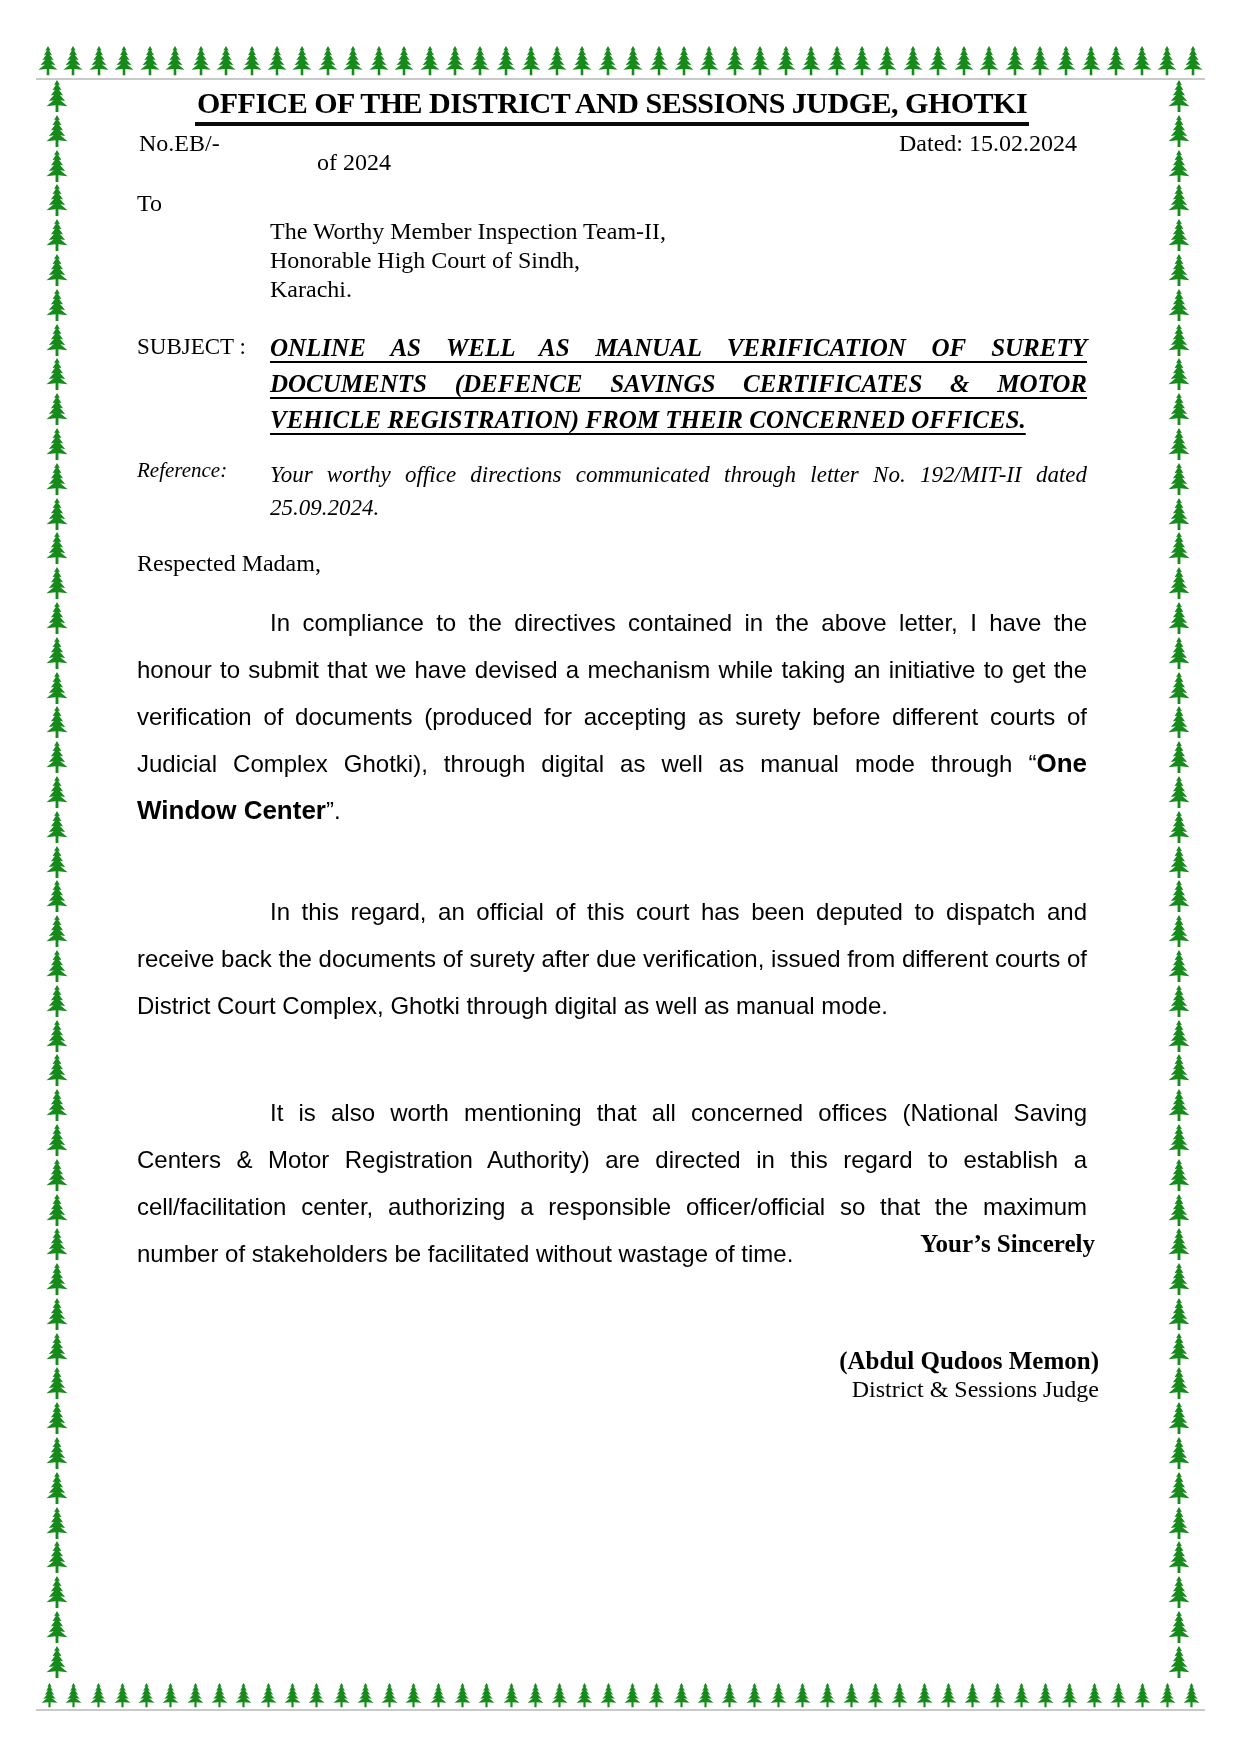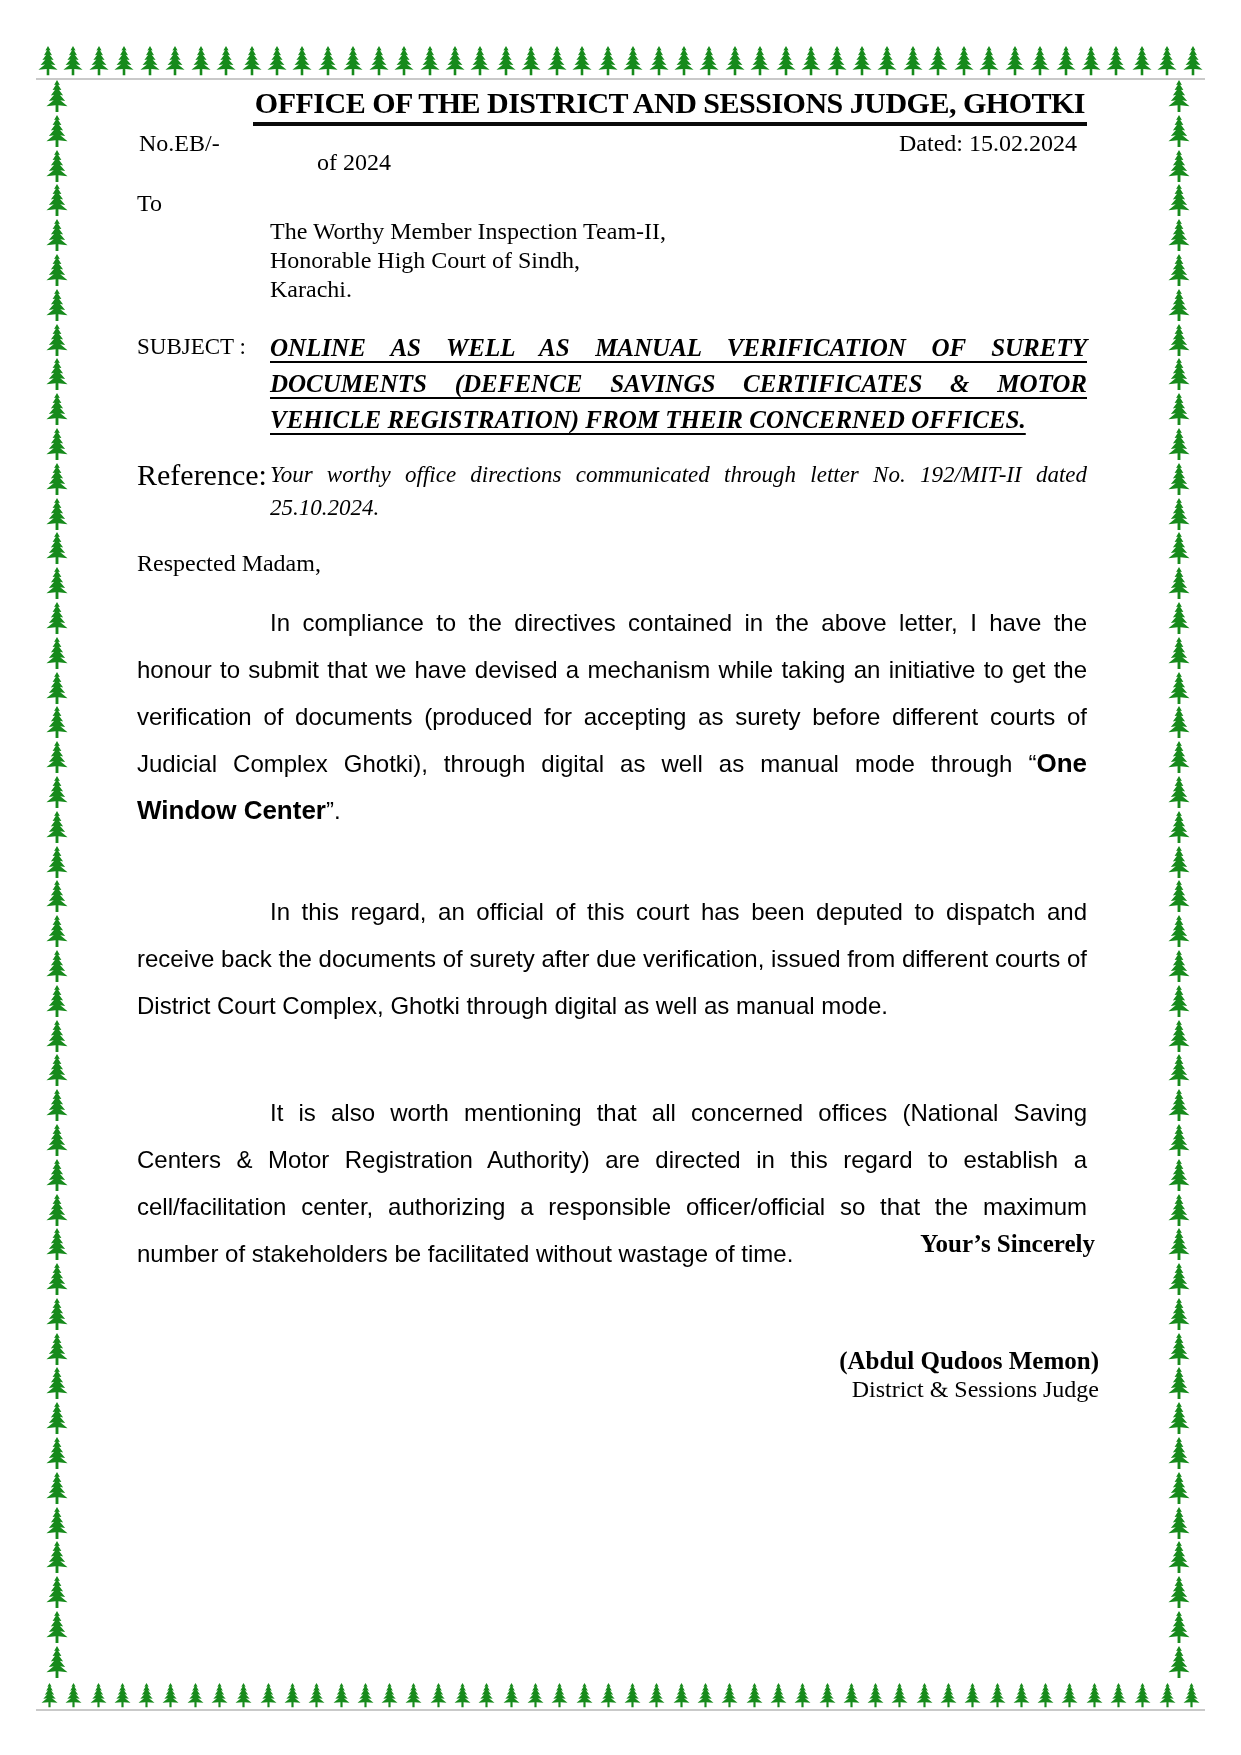--- a/index.html
+++ b/index.html
@@ -16,21 +16,21 @@
   .strip{position:absolute;display:flex;justify-content:space-between;align-items:flex-end;}
   .strip-top{left:36px;right:36px;top:44px;height:33px;}
   .strip-bottom{left:38px;right:38px;bottom:47px;height:26px;}
   .strip-left{left:42px;top:80px;bottom:76px;width:30px;flex-direction:column;align-items:center;}
   .strip-right{right:47px;top:80px;bottom:76px;width:30px;flex-direction:column;align-items:center;}
   .shadow-line{position:absolute;height:2px;background:#c9c9c9;}
   .shadow-top{left:36px;right:36px;top:78px;}
   .shadow-bottom{left:36px;right:36px;bottom:44px;}
   
   .content{position:absolute;left:137px;top:86px;width:950px;}
-  .heading-wrap{text-align:right;}
+  .heading-wrap{text-align:center;}
   h1.office-title{
     display:inline-block;
     margin:0;
     font-size:30px;
     font-weight:bold;
     letter-spacing:-0.5px;
     white-space:nowrap;
     padding:0 2px 2px 2px;
     border-bottom:4px solid #0a0a0a;
     font-stretch:condensed;
@@ -47,21 +47,21 @@
     flex:1;font-size:25px;font-weight:bold;line-height:36px;
     text-align:justify;
     font-style:italic;
   }
   .subject-text .u{
     text-decoration:underline;
     text-decoration-thickness:2px;
     text-underline-offset:5px;
   }
   .ref-row{display:flex;margin-top:20px;}
-  .ref-label{width:133px;flex:0 0 133px;font-size:30px;}
+  .ref-label{width:133px;flex:0 0 133px;font-style:italic;font-size:21px;}
   .ref-text{flex:1;font-style:italic;font-size:23px;line-height:33px;text-align:justify;}
   .greeting{margin-top:26px;font-size:24px;}
   p.body-para{
     font-family:"Liberation Sans", sans-serif;
     font-size:24px;line-height:47px;
     text-align:justify;
     text-indent:133px;
     margin:22px 0 0 0;
   }
   p.body-para.p2{margin-top:54px;}
@@ -677,21 +677,21 @@
 
     <div class="subject-row">
       <div class="subject-label">SUBJECT :</div>
       <div class="subject-text">
         <span class="u">ONLINE AS WELL AS MANUAL VERIFICATION OF SURETY DOCUMENTS (DEFENCE SAVINGS CERTIFICATES &amp; MOTOR VEHICLE REGISTRATION) FROM THEIR CONCERNED OFFICES.</span>
       </div>
     </div>
 
     <div class="ref-row">
       <div class="ref-label">Reference:</div>
-      <div class="ref-text">Your worthy office directions communicated through letter No. 192/MIT-II dated 25.10.2024.</div>
+      <div class="ref-text">Your worthy office directions communicated through letter No. 192/MIT-II dated 25.09.2024.</div>
     </div>
 
     <div class="greeting">Respected Madam,</div>
 
     <p class="body-para p1"><span>In compliance to the directives contained in the above letter, I have the honour to submit that we have devised a mechanism while taking an initiative to get the verification of documents (produced for accepting as surety before different courts of Judicial Complex Ghotki), through digital as well as manual mode through “</span><span class="owc">One Window Center</span><span>”.</span></p>
 
     <p class="body-para p2">In this regard, an official of this court has been deputed to dispatch and receive back the documents of surety after due verification, issued from different courts of District Court Complex, Ghotki through digital as well as manual mode.</p>
 
     <p class="body-para p3">It is also worth mentioning that all concerned offices (National Saving Centers &amp; Motor Registration Authority) are directed in this regard to establish a cell/facilitation center, authorizing a responsible officer/official so that the maximum number of stakeholders be facilitated without wastage of time.</p>
 

